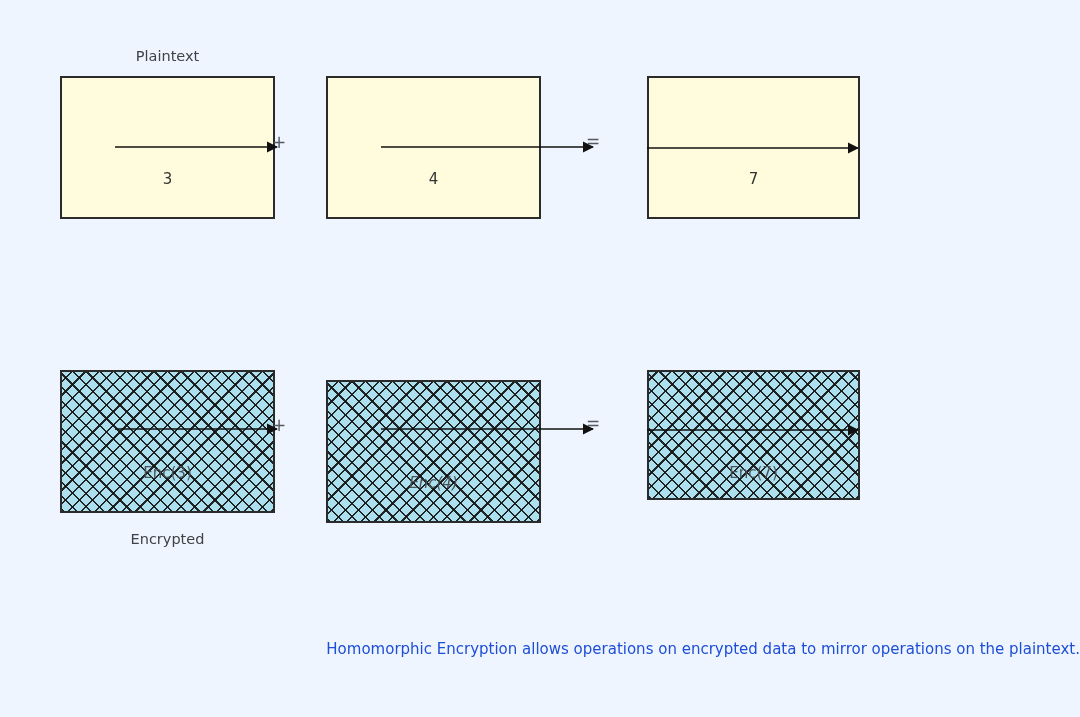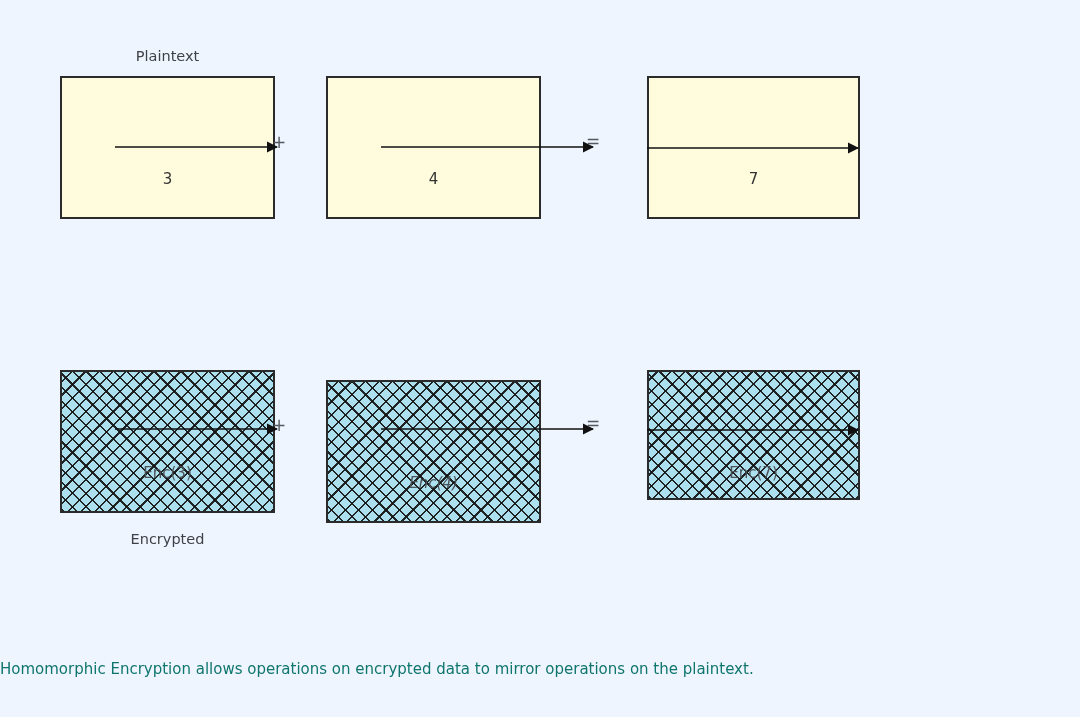--- a/index.html
+++ b/index.html
@@ -79,24 +79,24 @@
     font-size: 14.5px;
     line-height: 1;
     white-space: nowrap;
     text-align: center;
   }
 
   
   #caption {
     position: absolute;
     left: 0;
-    top: 660px;
+    top: 640px;
     width: 1080px;
-    text-align: left;
-    color: #0f766e;
+    text-align: right;
+    color: #1d4ed8;
     font-size: 15px;
     line-height: 1.2;
     white-space: nowrap;
   }
 </style>
 </head>
 <body>
 
 <div id="stage">
 

